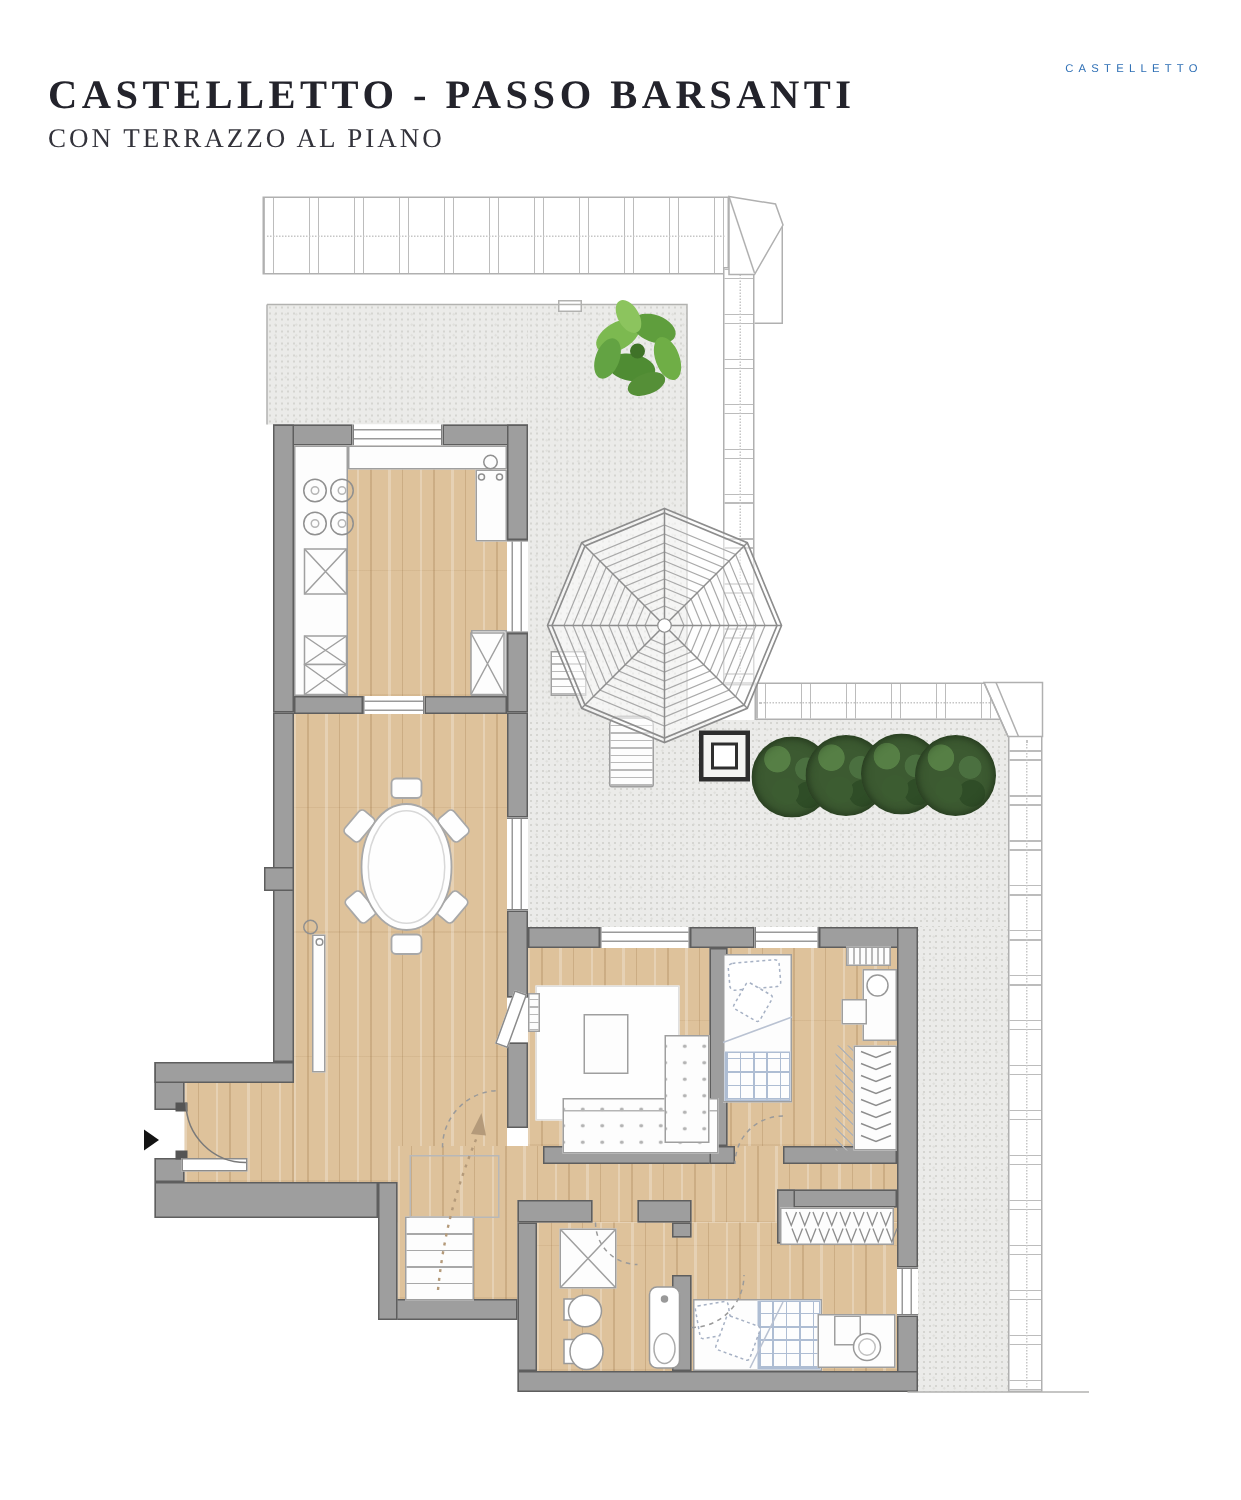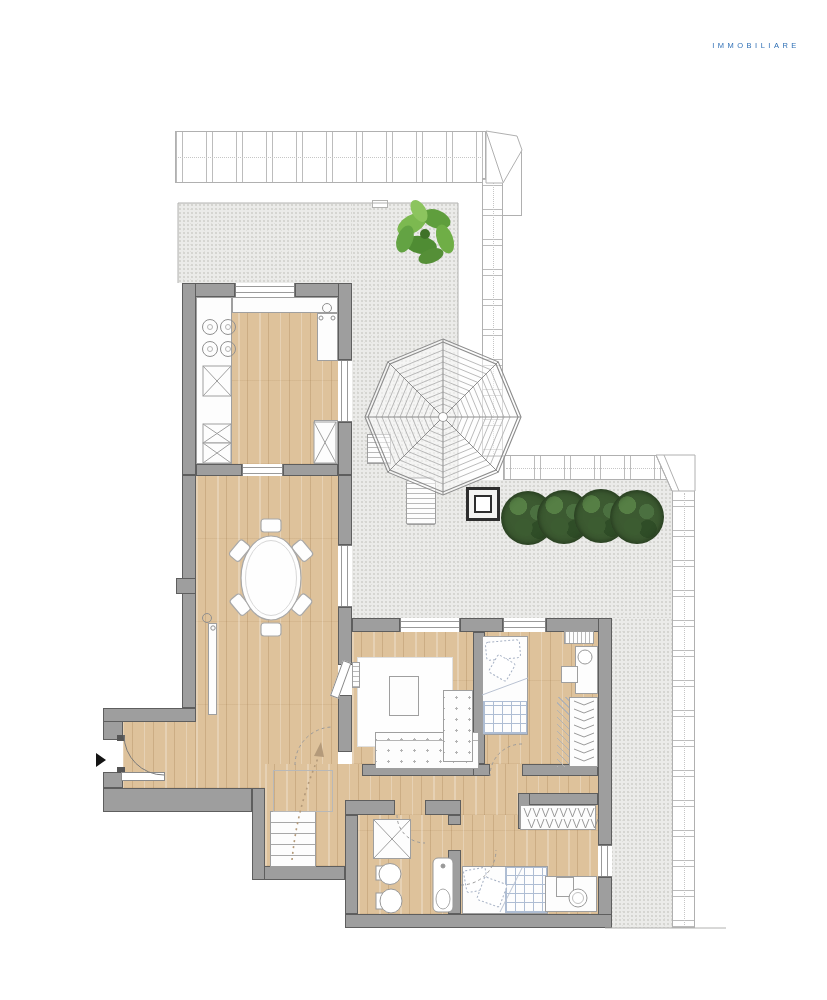--- a/index.html
+++ b/index.html
@@ -74,22 +74,24 @@
   .leaf { background: #fff; border: 1px solid #8b8b8b; }
   .arrow { width: 0; height: 0; border-top: 7px solid transparent; border-bottom: 7px solid transparent;
            border-left: 10px solid #141414; }
   svg.overlay { position: absolute; left: 0; top: 0; pointer-events: none; }
 </style>
 </head>
 <body>
 
 <div class="page">
 
+  <div class="title">CASTELLETTO - PASSO BARSANTI</div>
+  <div class="subtitle">CON TERRAZZO AL PIANO</div>
   <div class="logo">
-    <div class="logo-tag">IMMOBILIARE</div>
+    <div class="logo-tag">CASTELLETTO</div>
   </div>
 
   <div class="plan">
 
     <div class="band" style="left:489px;top:150px;width:33px;height:66px"></div>
     <div class="band h" style="left:175px;top:131px;width:311px;height:52px"></div>
     <div class="band v" style="left:482px;top:178px;width:21px;height:279px"></div>
     <div class="band h" style="left:503px;top:455px;width:170px;height:25px"></div>
     <div class="band v" style="left:672px;top:490px;width:23px;height:438px"></div>
 

